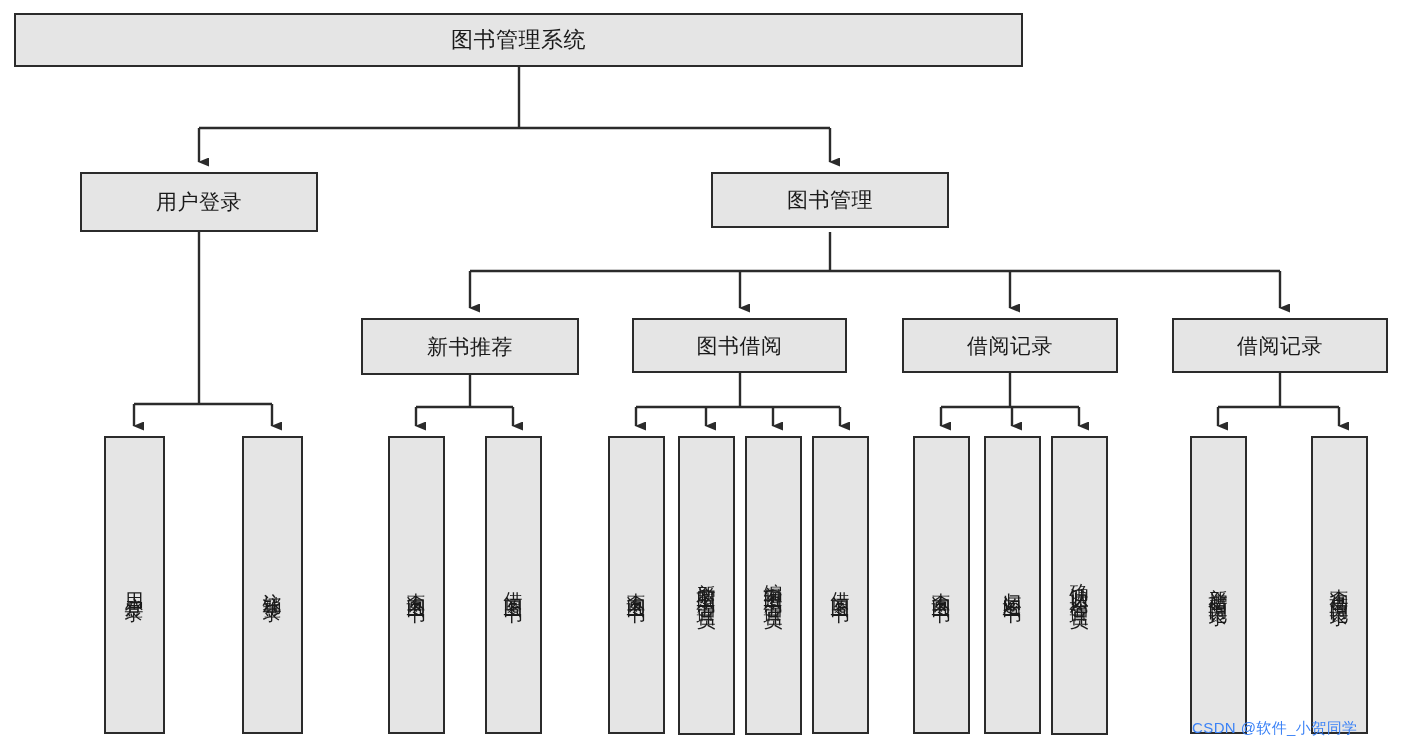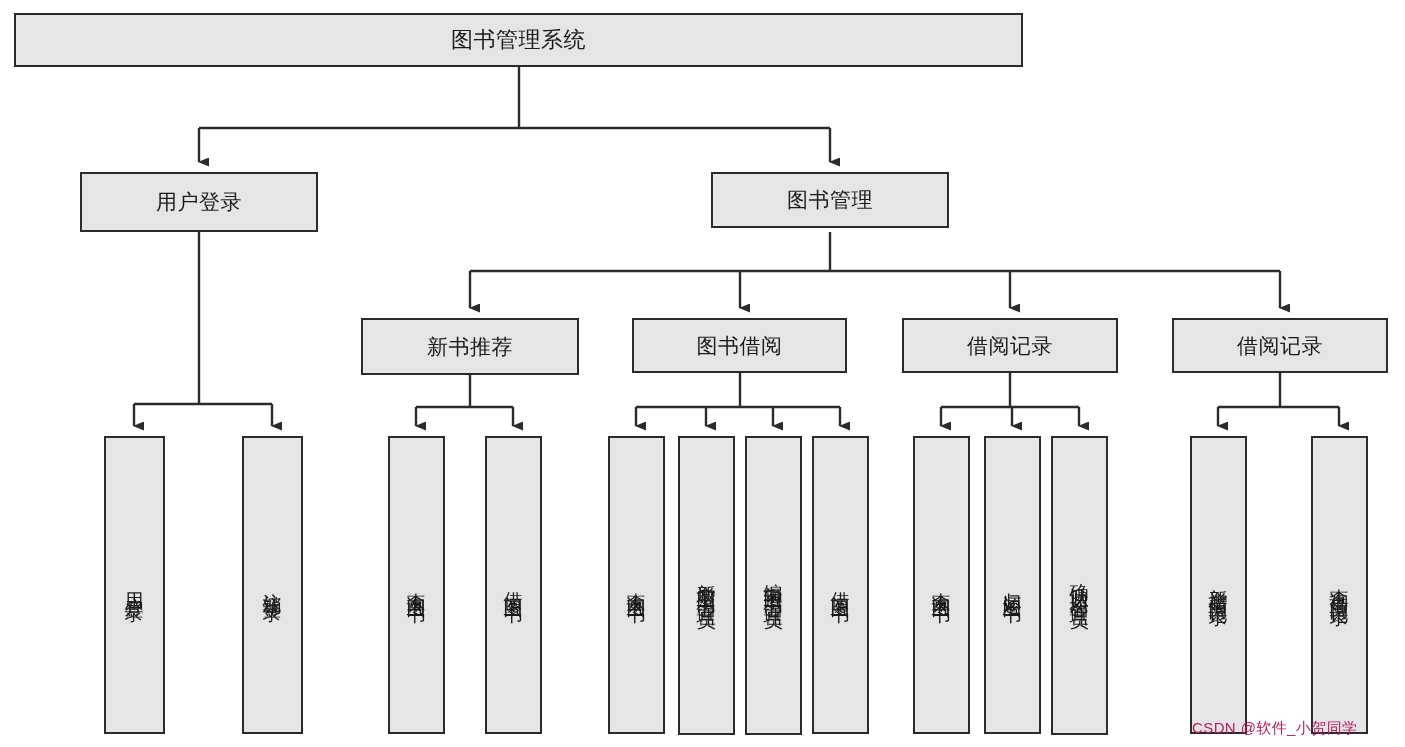--- a/index.html
+++ b/index.html
@@ -52,21 +52,21 @@
     letter-spacing: 4px;
     line-height: 1;
     white-space: nowrap;
   }
   .title-label {
     font-size: 22px;
   }
   .watermark {
     position: absolute;
     font-size: 15px;
-    color: #be185d;
+    color: #3b82f6;
     white-space: nowrap;
     pointer-events: none;
     letter-spacing: 0.4px;
   }
 </style>
 </head>
 <body>
 
 <div id="diagram-root">
 

